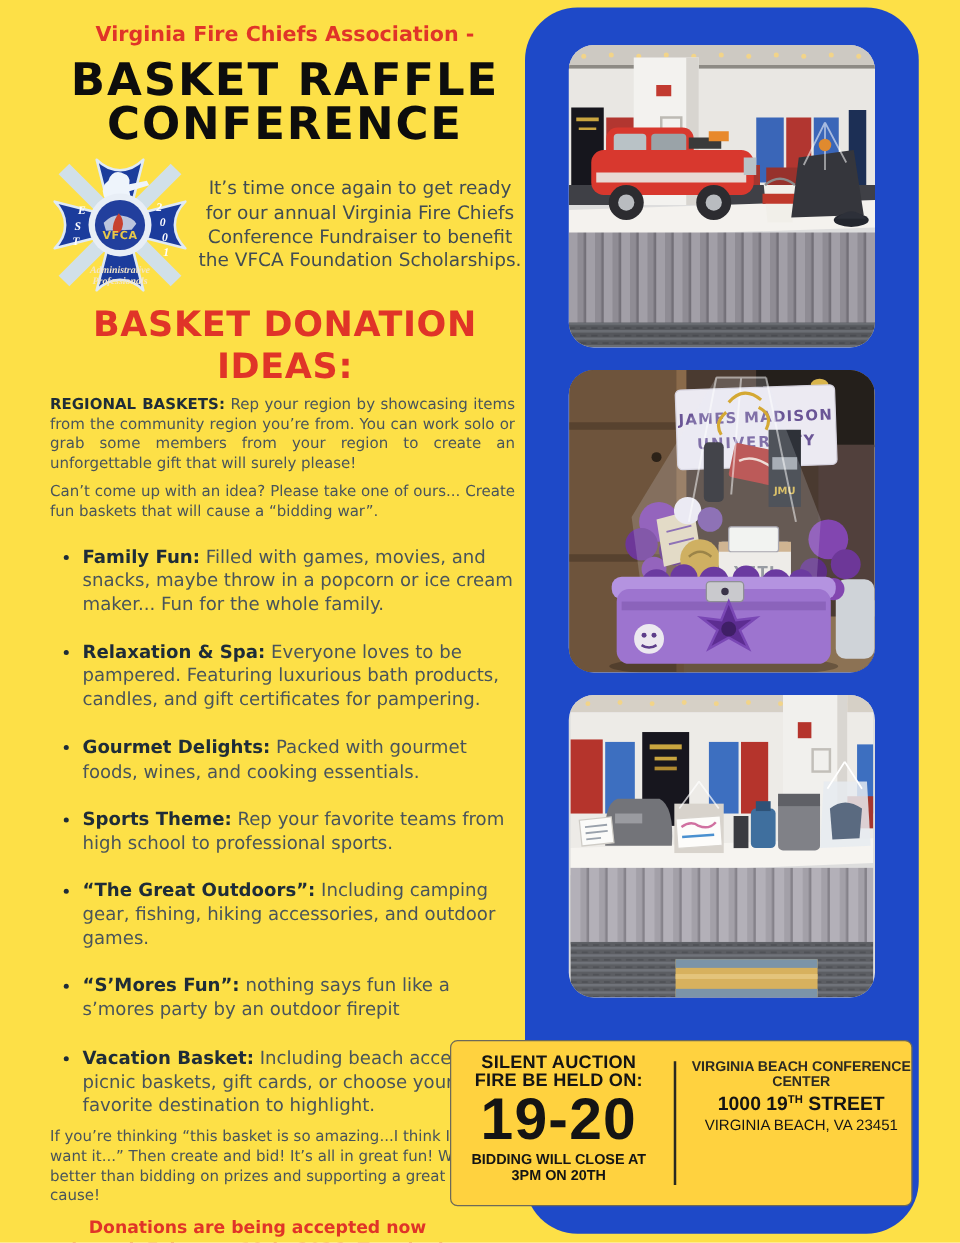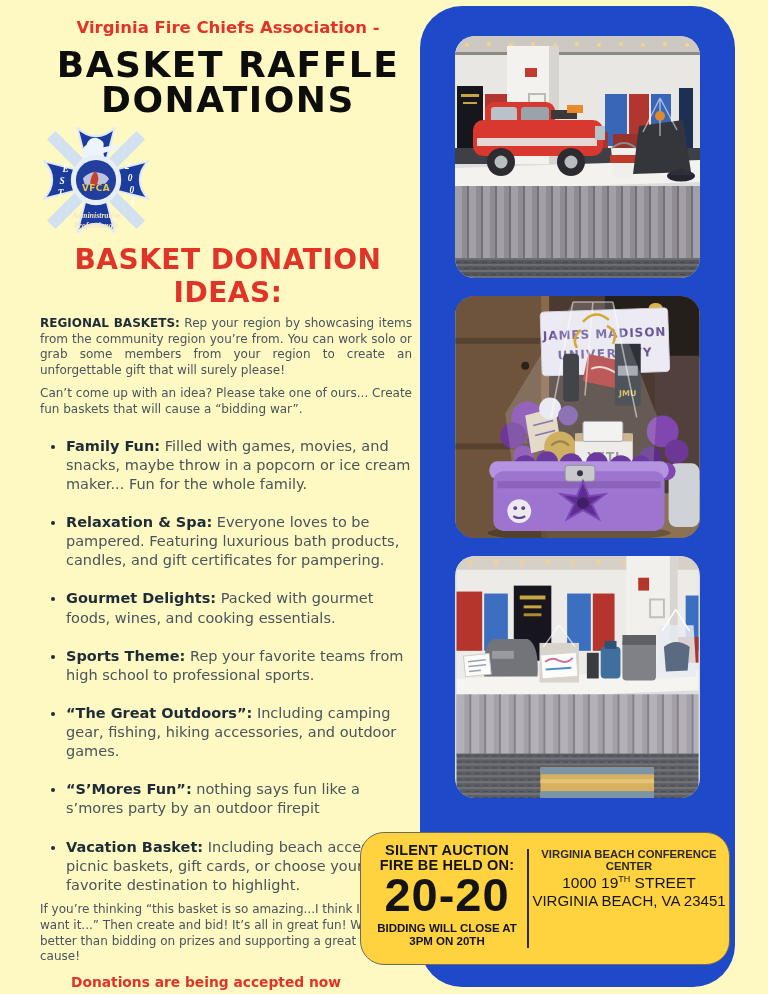--- a/index.html
+++ b/index.html
@@ -1,16 +1,16 @@
 <!DOCTYPE html>
 <html><head>
 <meta charset="utf-8">
 <style>
   html,body{margin:0;padding:0;}
-  .page{position:relative;width:768px;height:994px;background:#fef9c3;overflow:hidden;
+  .page{position:relative;width:768px;height:994px;background:#fde047;overflow:hidden;
         font-family:"DejaVu Sans","Liberation Sans",sans-serif;color:#49545b;}
   
   .left-col{position:absolute;left:0;top:0;width:424px;padding:18px 8px 0 40px;box-sizing:border-box;}
   .org{width:376px;text-align:center;color:#e03428;font-weight:700;font-size:16.5px;line-height:1.27;}
   .title{width:376px;margin:9px 0 0;text-align:center;color:#0d0d0d;font-weight:800;
          font-size:36px;line-height:.97;letter-spacing:1.5px;}
   .intro-row{display:flex;align-items:center;margin-top:6px;width:380px;}
   .logo{flex:0 0 112px;width:112px;height:112px;}
   .intro{margin:0 0 0 4px;flex:1;text-align:center;color:#414c54;font-size:14.8px;line-height:1.3;}
   .ideas{width:376px;margin:7px 0 0;text-align:center;color:#e03428;font-weight:800;
@@ -26,47 +26,47 @@
            font-size:13.8px;line-height:1.3;}
   
   .photo-panel{position:absolute;left:420px;top:6px;width:315px;height:981px;
                background:#1e49c8;border-radius:42px;}
   .photo{position:absolute;left:35px;width:245px;height:242px;margin:0;
          border-radius:20px;overflow:hidden;background:#ddd;}
   .photo svg{display:block;width:100%;height:100%;}
   .ph1{top:30px}.ph2{top:290px}.ph3{top:550px}
   
   .event-box{position:absolute;left:360px;top:832px;width:370px;height:133px;z-index:5;
-             background:#ffd23f;border:1.5px solid #6e6a58;border-radius:24px;
+             background:#ffd23f;border:1.5px solid #6e6a58;border-radius:6px;
              display:flex;box-sizing:border-box;color:#141414;
-             font-family:"Liberation Sans","DejaVu Sans",sans-serif;}
+             font-family:"Liberation Sans","DejaVu Sans",sans-serif;gap:12px;}
   .auction-side{flex:0 0 152px;padding:10px 0 0 10px;text-align:center;}
   .auct-head{font-weight:700;font-size:14.5px;line-height:1.05;letter-spacing:.2px;}
   .month{margin-top:3px;font-weight:700;font-size:22px;letter-spacing:1px;}
   .dates{font-weight:800;font-size:47px;line-height:.92;letter-spacing:1px;}
   .bid-note{margin-top:5px;font-weight:700;font-size:11.5px;line-height:1.15;}
   .divider{flex:0 0 2px;background:#2a2a20;margin:16px 0 16px 4px;}
   .conf-side{flex:1;padding-top:11px;text-align:center;}
   .conf-name{font-weight:800;font-size:20.5px;line-height:.95;letter-spacing:.5px;}
   .venue{margin-top:4px;font-weight:700;font-size:11.3px;color:#2c2a22;}
-  .street{margin-top:2px;font-size:15.5px;}
+  .street{margin-top:2px;font-size:15.5px;font-weight:bold;}
   .street sup{font-size:9px;vertical-align:super;}
-  .city{font-size:15px;}
+  .city{font-size:12px;}
 </style>
 </head>
 <body>
 
 <div class="page">
 
   <section class="left-col">
     <div class="org">
       <div>Virginia Fire Chiefs Association -</div>
     </div>
 
-    <h1 class="title"><span>BASKET RAFFLE</span><br><span>DONATIONS</span></h1>
+    <h1 class="title"><span>BASKET RAFFLE</span><br><span>CONFERENCE</span></h1>
 
     <div class="intro-row">
       <div class="logo">
         <svg viewBox="0 0 120 120">
           <path d="M12 12 L108 108 M108 12 L12 108" stroke="#cfe0f2" stroke-width="13" opacity=".95"></path>
           <g fill="#1b3c9c" stroke="#dfeaf6" stroke-width="2.2" stroke-linejoin="round">
             <path d="M40 4 C52 16 68 16 80 4 L69 47 L51 47 Z"></path>
             <path d="M40 116 C52 104 68 104 80 116 L69 73 L51 73 Z"></path>
             <path d="M4 40 C16 52 16 68 4 80 L47 69 L47 51 Z"></path>
             <path d="M116 40 C104 52 104 68 116 80 L73 69 L73 51 Z"></path>
@@ -85,20 +85,21 @@
             <text x="94" y="61">0</text>
             <text x="96" y="74">0</text>
             <text x="97" y="87">1</text>
           </g>
           <g font-family="Liberation Serif,serif" font-style="italic" font-weight="bold" text-anchor="middle" fill="#f3e6c8">
             <text x="60" y="101" font-size="8.5">Administrative</text>
             <text x="60" y="111" font-size="8.5">Professionals</text>
           </g>
         </svg>
       </div>
+      <p class="intro">It’s time once again to get ready for our annual Virginia Fire Chiefs Conference Fundraiser to benefit the VFCA Foundation Scholarships.</p>
     </div>
 
     <h2 class="ideas">BASKET DONATION IDEAS:</h2>
 
     <p class="para justify"><strong class="lbl">REGIONAL BASKETS:</strong> <span>Rep your region by showcasing items from the community region you’re from. You can work solo or grab some members from your region to create an unforgettable gift that will surely please!</span></p>
 
     <p class="para justify">Can’t come up with an idea? Please take one of ours... Create fun baskets that will cause a “bidding war”.</p>
 
     <ul class="bullets">
       <li><strong class="lbl">Family Fun:</strong> <span>Filled with games, movies, and snacks, maybe throw in a popcorn or ice cream maker... Fun for the whole family.</span></li>
@@ -359,21 +360,21 @@
               <path d="M12 106 h18 M12 111 h18 M12 116 h12" stroke="#9aa2ac" stroke-width="1.5"></path>
             </g>
         </g>
       </svg>
     </figure>
   </aside>
 
   <footer class="event-box">
     <div class="auction-side">
       <div class="auct-head"><span>SILENT AUCTION</span><br><span>FIRE BE HELD ON:</span></div>
-      <div class="dates">20-20</div>
+      <div class="dates">19-20</div>
       <div class="bid-note"><span>BIDDING WILL CLOSE AT</span><br><span>3PM ON 20TH</span></div>
     </div>
     <div class="divider"></div>
     <div class="conf-side">
       <div class="venue">VIRGINIA BEACH CONFERENCE CENTER</div>
       <div class="street"><span>1000 19</span><sup>TH</sup><span> STREET</span></div>
       <div class="city">VIRGINIA BEACH, VA 23451</div>
     </div>
   </footer>
 

